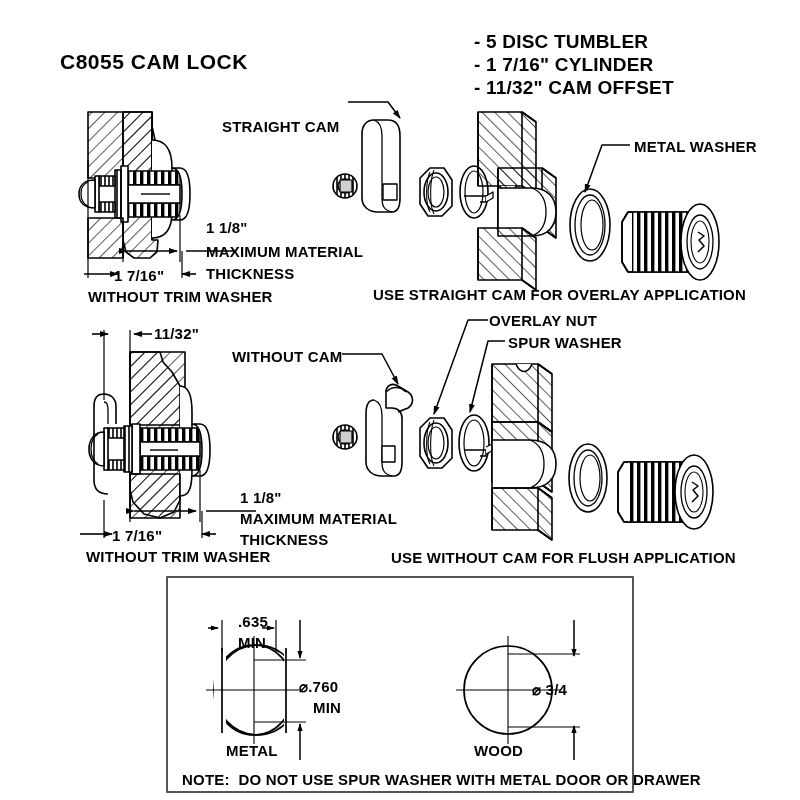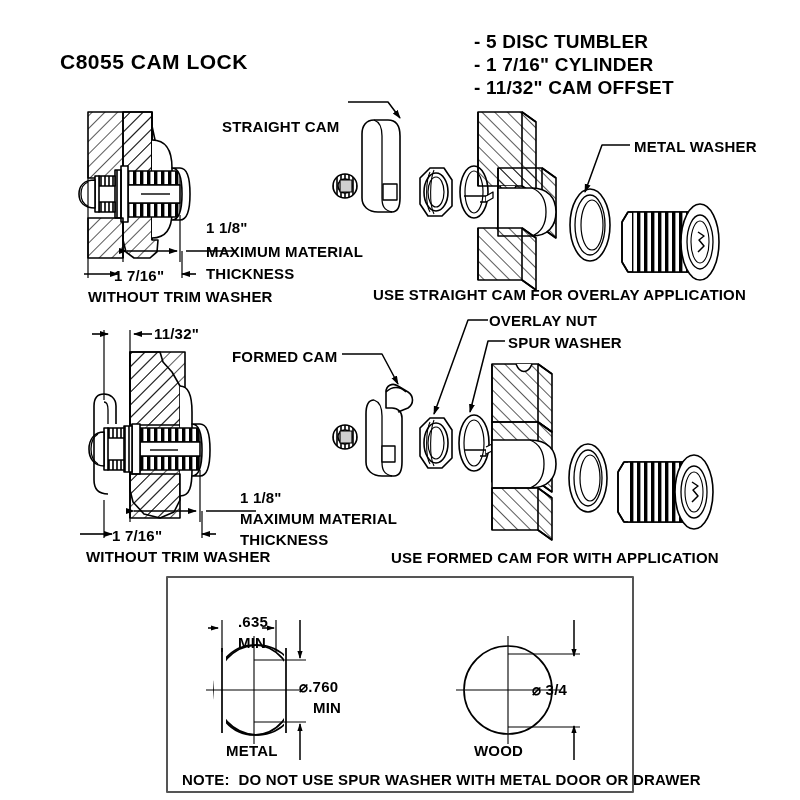--- a/index.html
+++ b/index.html
@@ -367,30 +367,30 @@
   <div class="txt dim" style="left:114px;top:267px;">1 7/16"</div>
   <div class="txt dim" style="left:88px;top:288px;">WITHOUT TRIM WASHER</div>
 
   <div class="txt cap" style="left:373px;top:286px;">USE STRAIGHT CAM FOR OVERLAY APPLICATION</div>
 
   <div class="txt lab" style="left:489px;top:312px;">OVERLAY NUT</div>
   <div class="txt lab" style="left:508px;top:334px;">SPUR WASHER</div>
 
   <div class="txt dim" style="left:154px;top:325px;">11/32"</div>
 
-  <div class="txt lab" style="left:232px;top:348px;">FORMED CAM</div>
+  <div class="txt lab" style="left:232px;top:348px;">WITHOUT CAM</div>
 
   <div class="txt dim" style="left:240px;top:489px;">1 1/8"</div>
   <div class="txt dim" style="left:240px;top:510px;">MAXIMUM MATERIAL</div>
   <div class="txt dim" style="left:240px;top:531px;">THICKNESS</div>
 
   <div class="txt dim" style="left:112px;top:527px;">1 7/16"</div>
   <div class="txt dim" style="left:86px;top:548px;">WITHOUT TRIM WASHER</div>
 
-  <div class="txt cap" style="left:391px;top:549px;">USE FORMED CAM FOR WITH APPLICATION</div>
+  <div class="txt cap" style="left:391px;top:549px;">USE WITHOUT CAM FOR FLUSH APPLICATION</div>
 
 
   <div class="txt dim" style="left:238px;top:613px;">.635</div>
   <div class="txt dim" style="left:238px;top:634px;">MIN</div>
 
   <div class="txt dim" style="left:299px;top:678px;">⌀.760</div>
   <div class="txt dim" style="left:313px;top:699px;">MIN</div>
 
   <div class="txt dim" style="left:226px;top:742px;">METAL</div>
 

